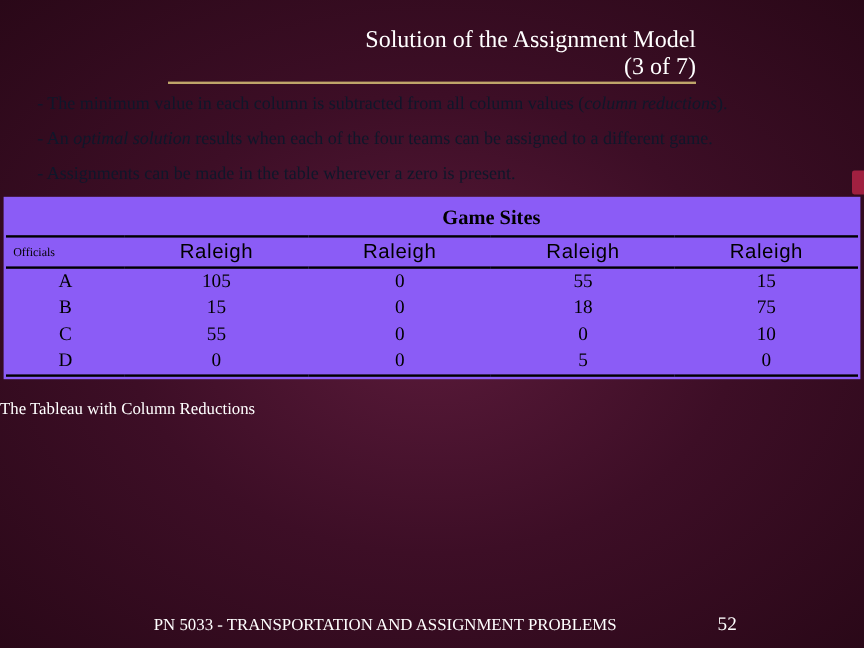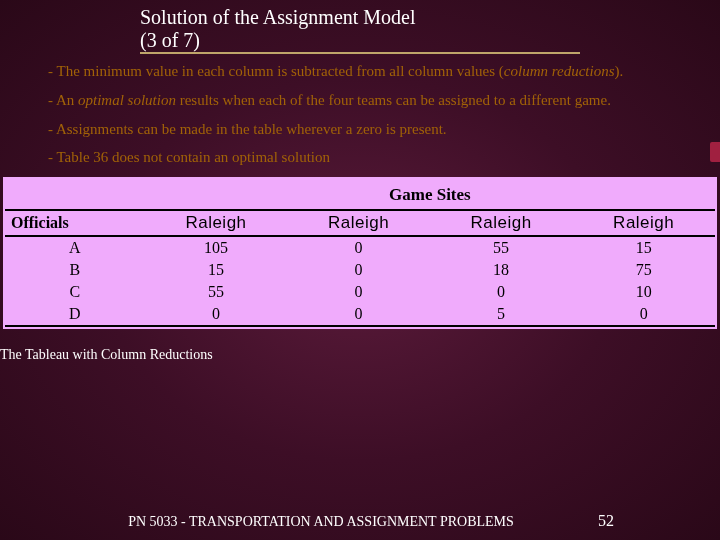--- a/index.html
+++ b/index.html
@@ -6,43 +6,43 @@
   body {
     width: 720px;
     height: 540px;
     background: radial-gradient(ellipse at center, #5a1a3a 0%, #3d0e26 50%, #2a0818 100%);
     font-family: "Times New Roman", Times, serif;
     color: #fff;
     position: relative;
     overflow: hidden;
   }
   .title-block {
-    text-align: left;
-    padding-top: 6px;
+    text-align: right;
+    padding-top: 22px;
     border-bottom: 2px solid #bfa56a;
     width: 440px;
     margin: 0 auto 8px auto;
   }
   .title-line {
     font-size: 20px;
     color: #fff;
   }
   .body-text {
     font-size: 15px;
-    color: #a16207;
-    padding: 0 20px;
+    color: #0f172a;
+    padding: 0 3px;
   }
   .para {
     margin-bottom: 10px;
     line-height: 1.25;
     text-indent: 28px;
   }
   .italic { font-style: italic; }
   .table-wrap {
-    background: #f0abfc;
+    background: #8b5cf6;
     color: #000;
     width: 714px;
     margin: 6px auto 0 auto;
     padding: 6px 2px 2px 2px;
   }
   .tbl {
     width: 100%;
     border-collapse: collapse;
     font-family: "Times New Roman", serif;
     color: #000;
@@ -56,24 +56,24 @@
   .tbl .supertitle td {
     font-weight: bold;
     font-size: 17px;
     padding-bottom: 4px;
   }
   .tbl .hdr-row td {
     border-top: 2px solid #000;
     border-bottom: 2px solid #000;
   }
   .tbl .hdr-row .officials {
-    font-weight: bold;
+    font-weight: normal;
     text-align: left;
     padding-left: 6px;
-    font-size: 16px;
+    font-size: 10px;
   }
   .tbl .hdr-row .city {
     font-family: Arial, Helvetica, sans-serif;
     font-size: 17px;
     letter-spacing: 0.5px;
   }
   .tbl .data-row td:first-child {
     font-size: 16px;
   }
   .tbl .last-row td {
@@ -121,21 +121,20 @@
 </div>
 
 <div class="body-text">
   <p class="para">
     <span>- The minimum value in each column is subtracted from all column values (</span><span class="italic">column reductions</span><span>).</span>
   </p>
   <p class="para">
     <span>- An </span><span class="italic">optimal solution</span><span> results when each of the four teams can be assigned to a different game.</span>
   </p>
   <p class="para">- Assignments can be made in the table wherever a zero is present.</p>
-  <p class="para">- Table 36 does not contain an optimal solution</p>
 </div>
 
 <div class="table-wrap">
   <table class="tbl">
     <tbody>
         <tr class="supertitle">
       <td></td>
       <td colspan="4">Game Sites</td>
     </tr>
     <tr class="hdr-row">

